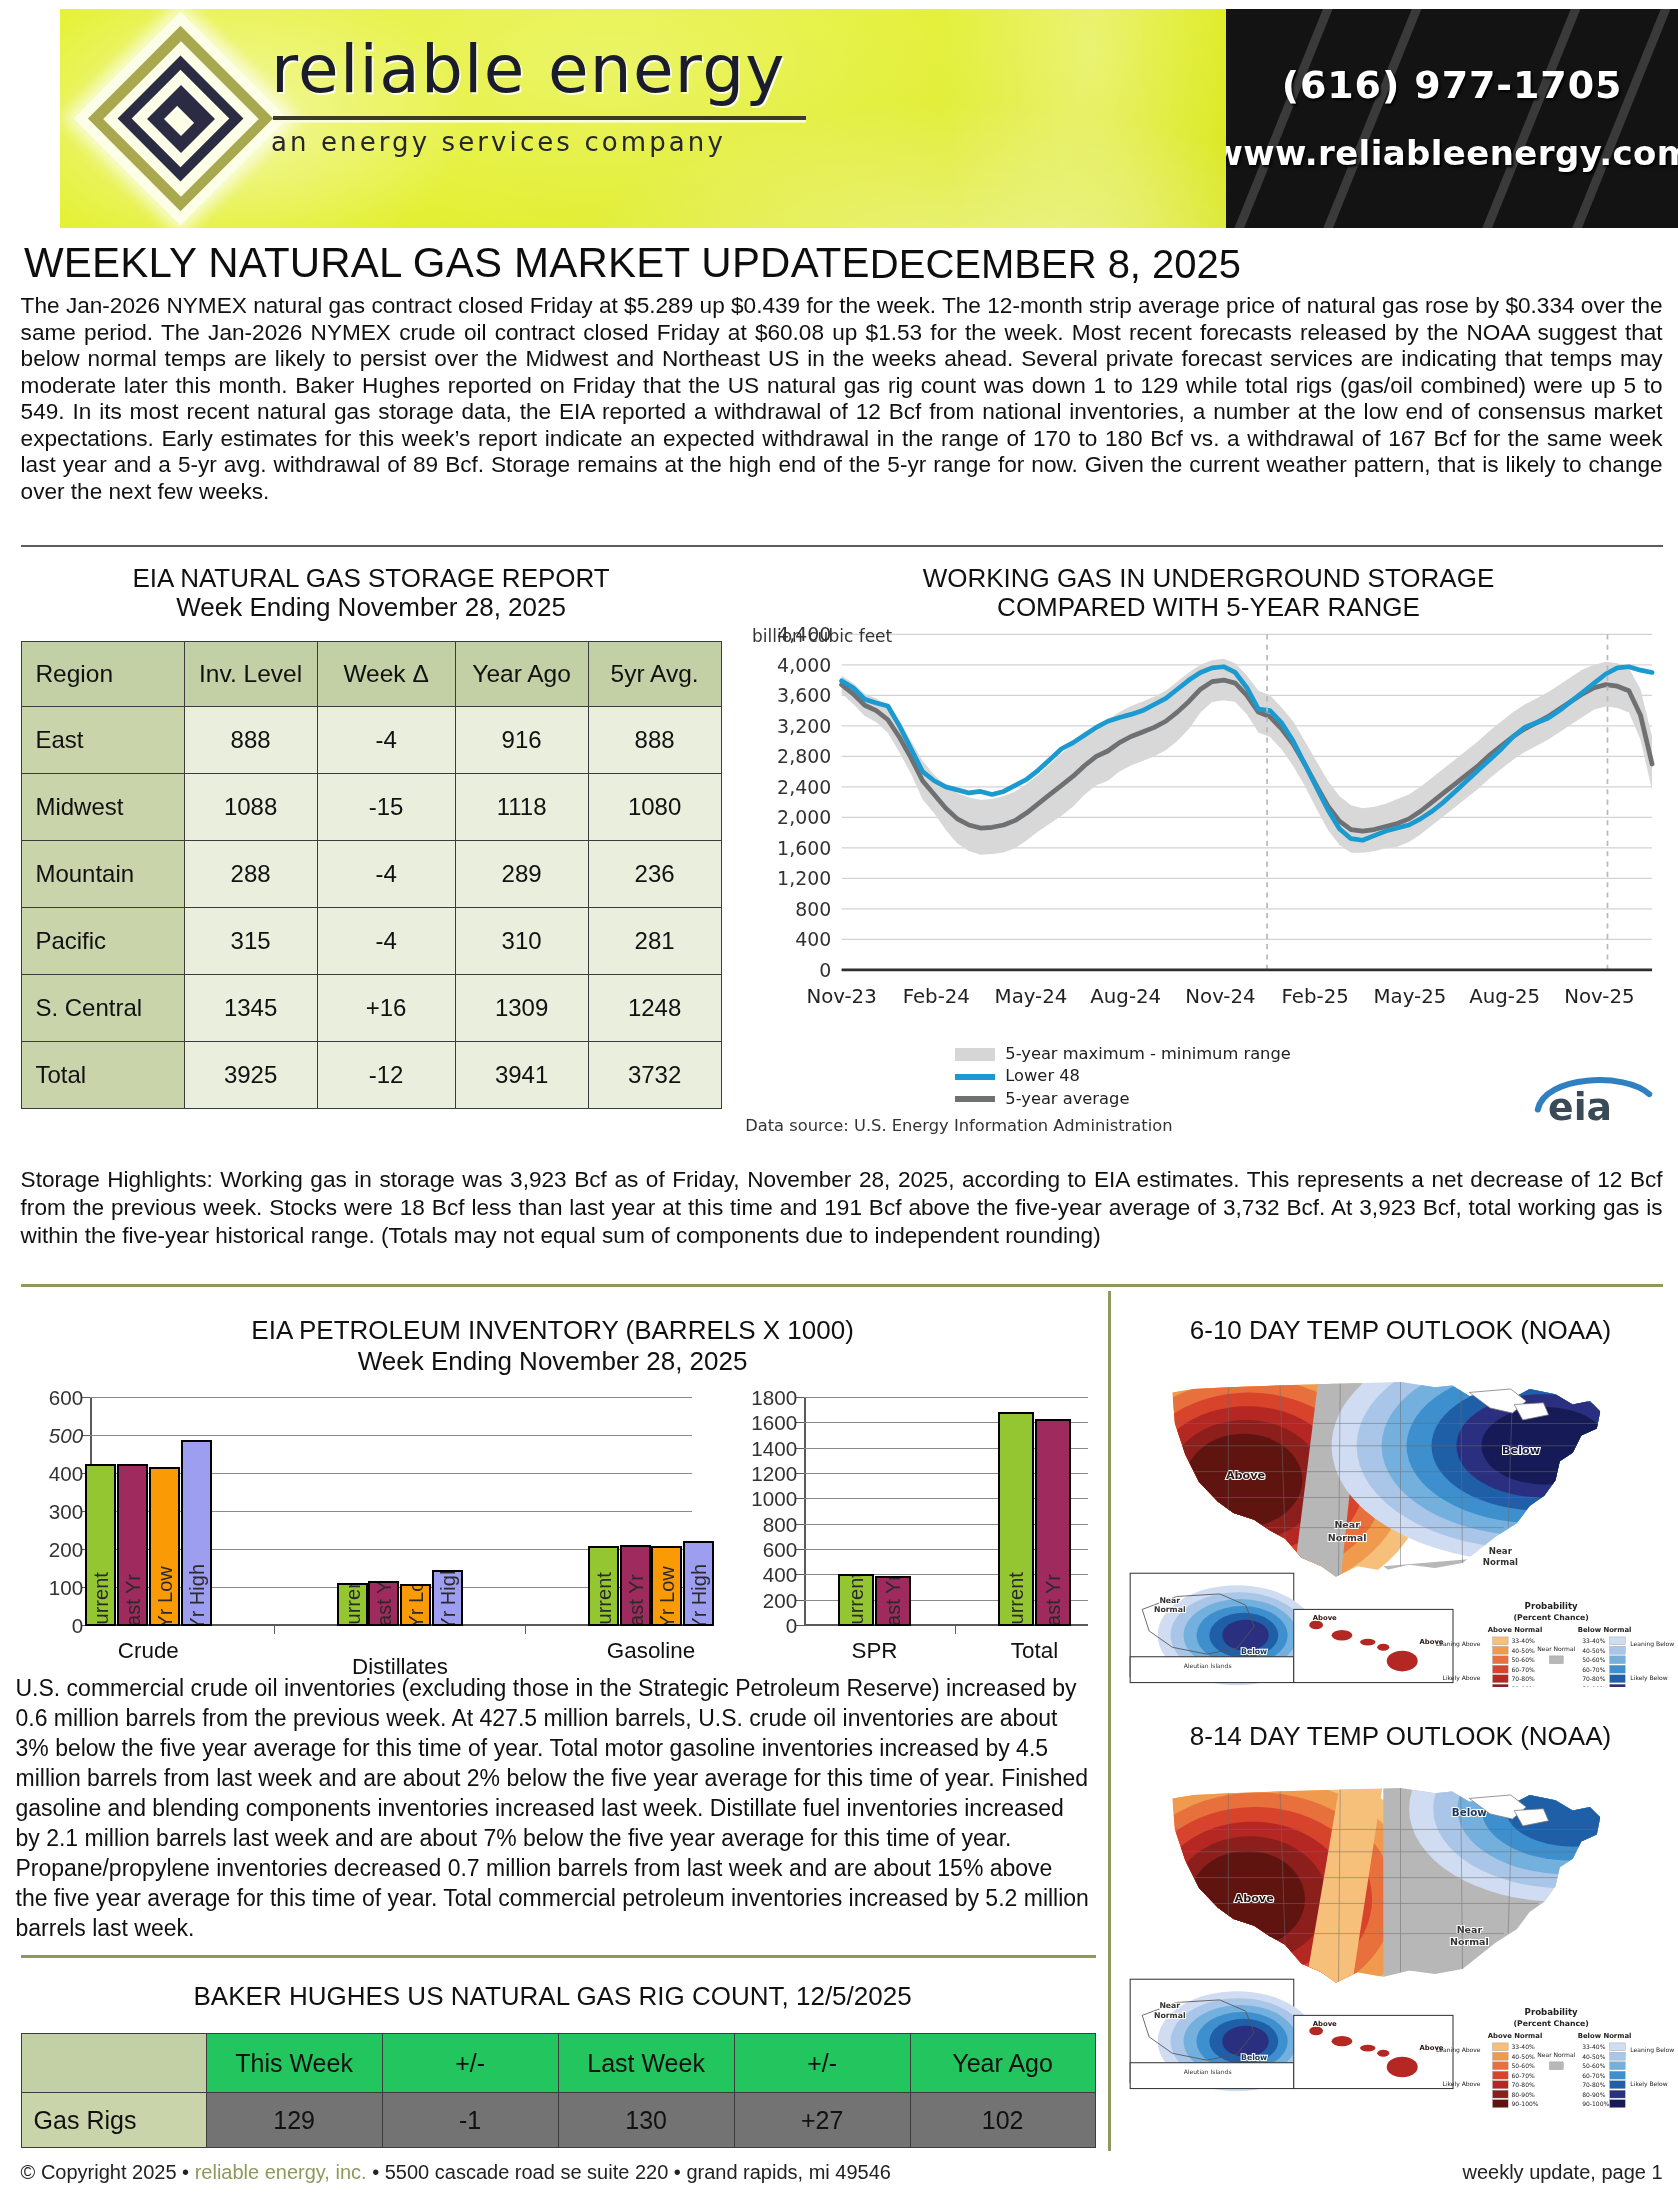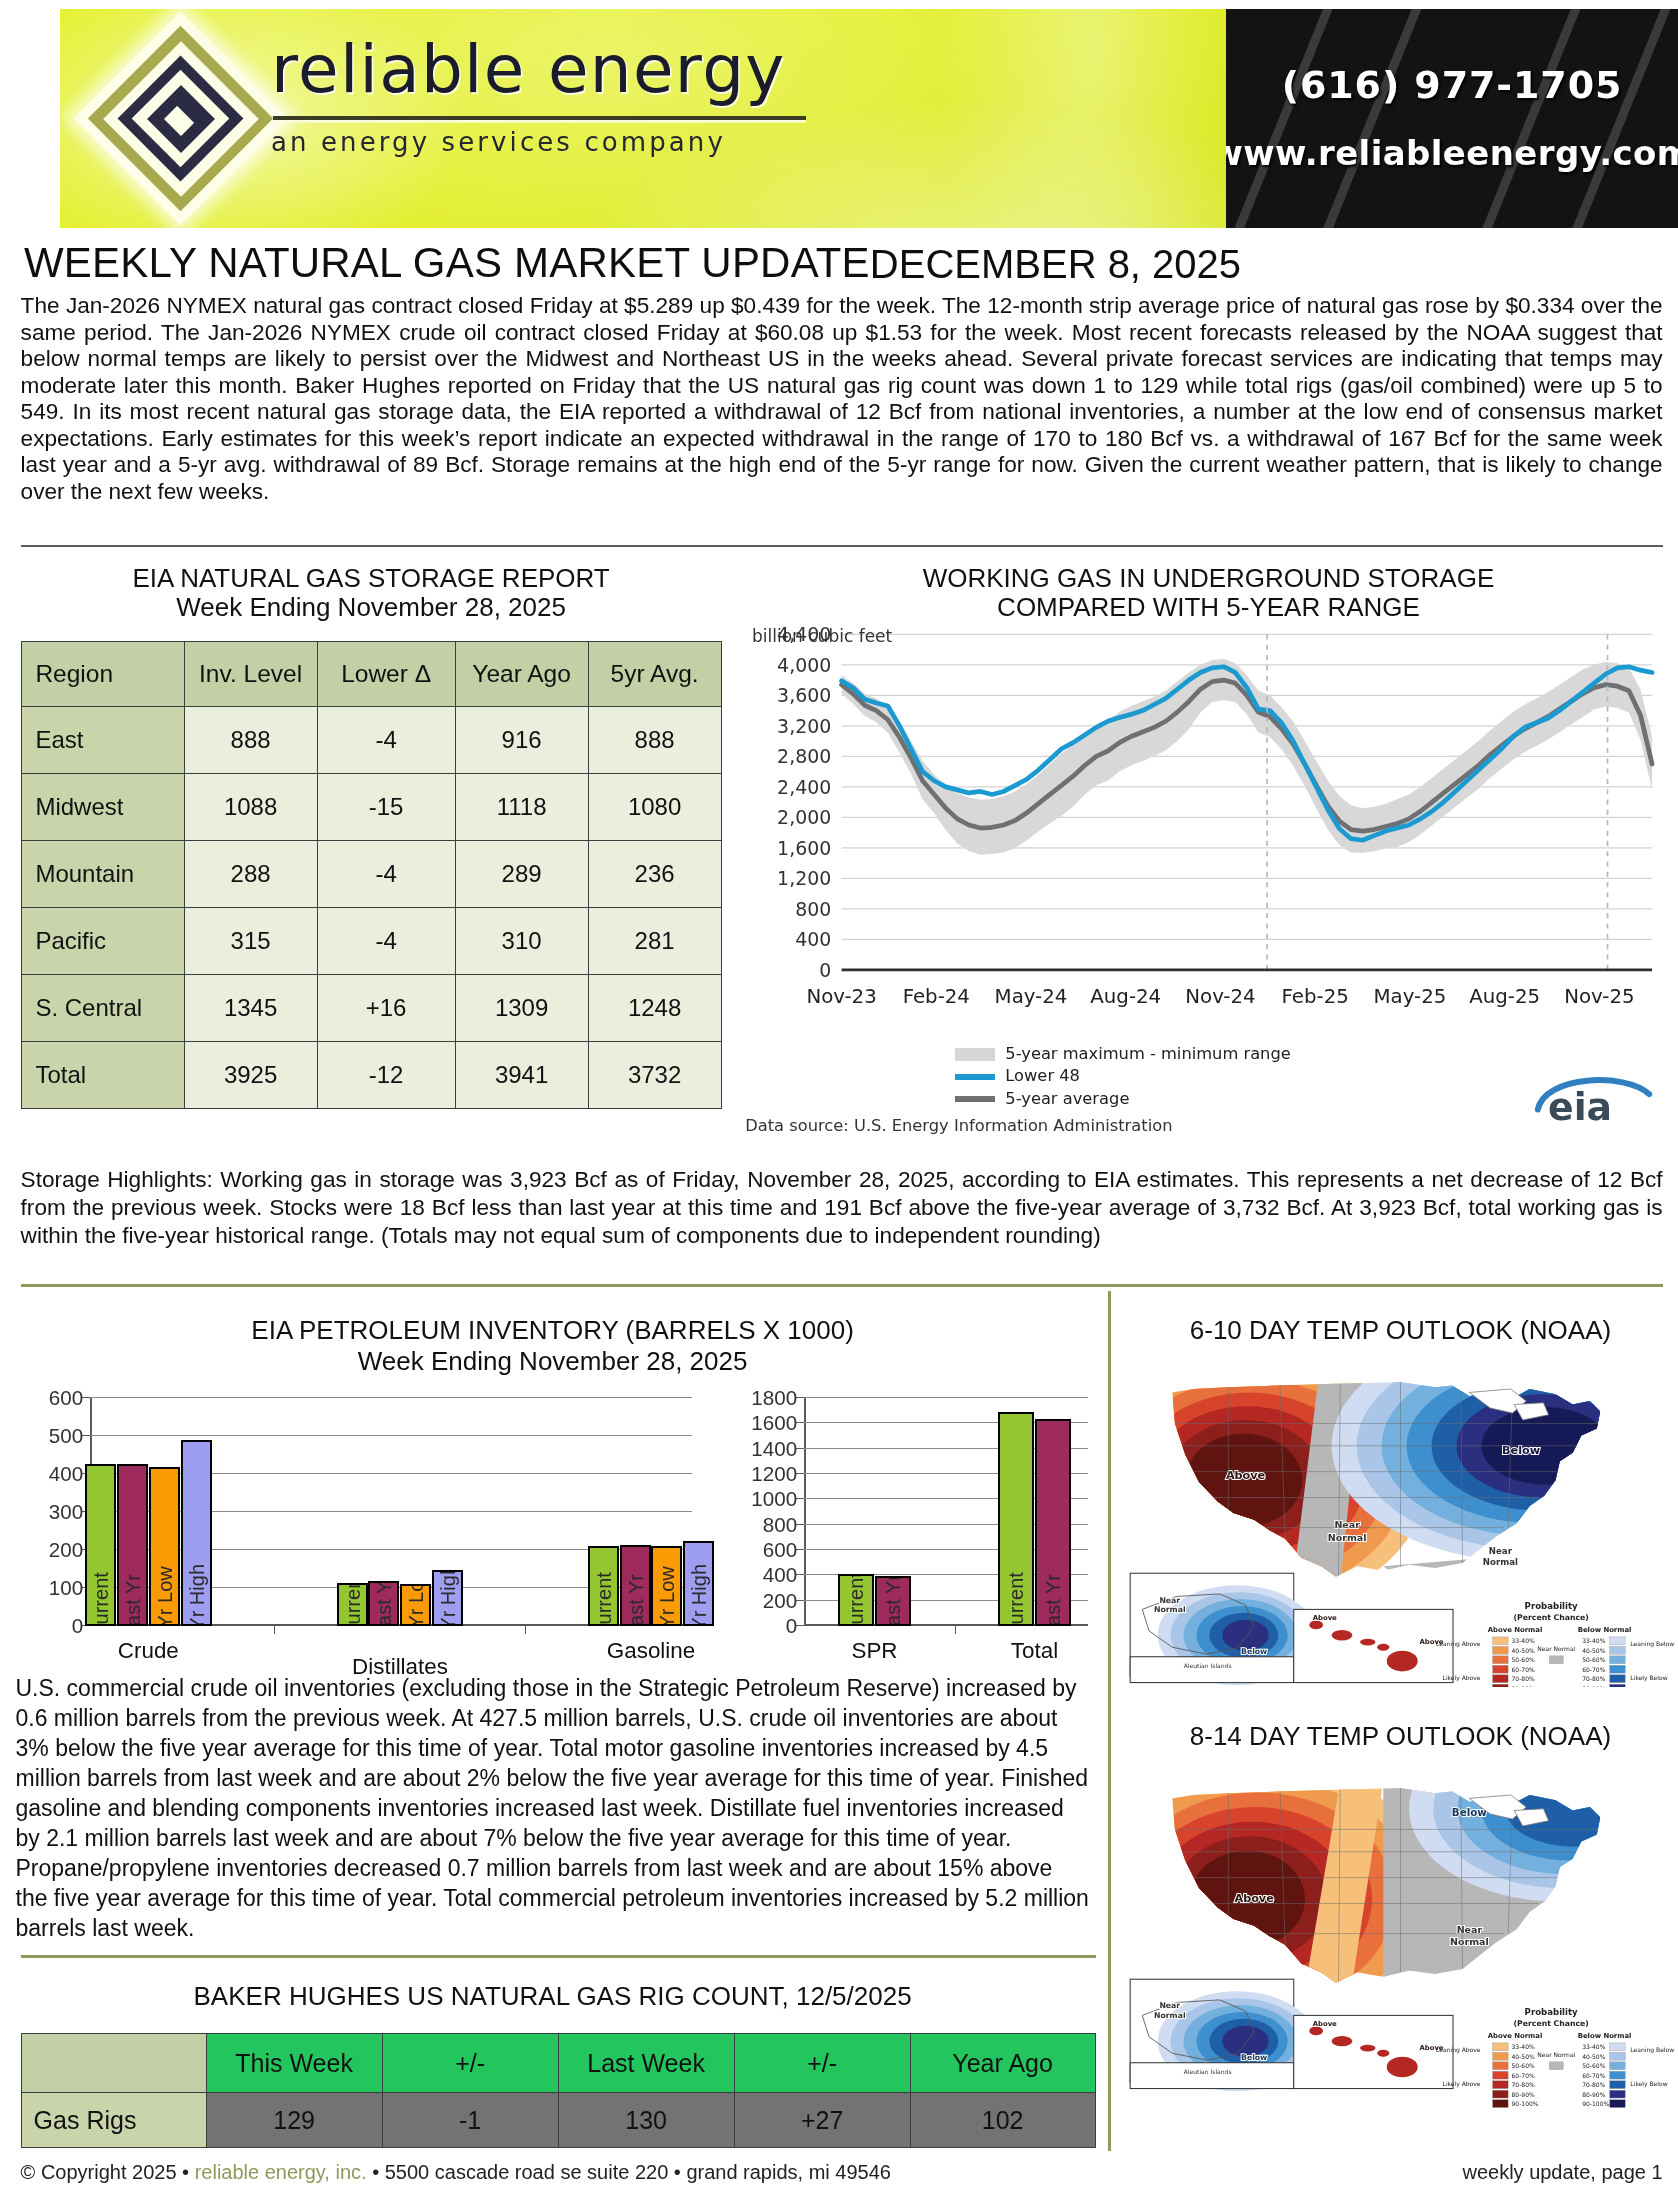--- a/index.html
+++ b/index.html
@@ -187,21 +187,21 @@
   <div>EIA NATURAL GAS STORAGE REPORT</div>
   <div>Week Ending November 28, 2025</div>
 </div>
 
 <div class="storage-wrap">
   <table class="gtable">
     <thead>
       <tr>
         <th class="colhdr-first" style="width:163px">Region</th>
         <th style="width:133px">Inv. Level</th>
-        <th style="width:138px">Lower Δ</th>
+        <th style="width:138px">Week Δ</th>
         <th style="width:133px">Year Ago</th>
         <th style="width:133px">5yr Avg.</th>
       </tr>
     </thead>
     <tbody>
       <tr>
         <td class="rowhdr">East</td>
         <td>888</td>
         <td>-4</td>
         <td>916</td>
@@ -325,21 +325,21 @@
     <div class="bc-tick" style="bottom: 76px; left: -7.7px;"></div>
     <div class="bc-ylab" style="bottom: 76px; position: absolute; right: 100%; transform: translateY(50%); font-size: 20.6px;">200</div>
     <div class="bc-grid" style="bottom: 114px;"></div>
     <div class="bc-tick" style="bottom: 114px; left: -7.7px;"></div>
     <div class="bc-ylab" style="bottom: 114px; position: absolute; right: 100%; transform: translateY(50%); font-size: 20.6px;">300</div>
     <div class="bc-grid" style="bottom: 152px;"></div>
     <div class="bc-tick" style="bottom: 152px; left: -7.7px;"></div>
     <div class="bc-ylab" style="bottom: 152px; position: absolute; right: 100%; transform: translateY(50%); font-size: 20.6px;">400</div>
     <div class="bc-grid" style="bottom: 190px;"></div>
     <div class="bc-tick" style="bottom: 190px; left: -7.7px;"></div>
-    <div class="bc-ylab" style="bottom: 190px; position: absolute; right: 100%; transform: translateY(50%); font-size: 20.6px;">500</div>
+    <div class="bc-ylab" style="bottom: 190px; position: absolute; right: 100%; transform: translateY(50%); font-size: 20.6px; font-style: italic;">500</div>
     <div class="bc-grid" style="bottom: 228px;"></div>
     <div class="bc-tick" style="bottom: 228px; left: -7.7px;"></div>
     <div class="bc-ylab" style="bottom: 228px; position: absolute; right: 100%; transform: translateY(50%); font-size: 20.6px;">600</div>
     <div class="bc-bar" style="left: -4.7px; width: 31px; height: 162px; background: rgb(147, 198, 49);">
       <span>Current</span>
     </div>
     <div class="bc-bar" style="left: 27px; width: 31px; height: 162px; background: rgb(158, 42, 94);">
       <span>Last Yr</span>
     </div>
     <div class="bc-bar" style="left: 59px; width: 31px; height: 159px; background: rgb(250, 155, 6);">

